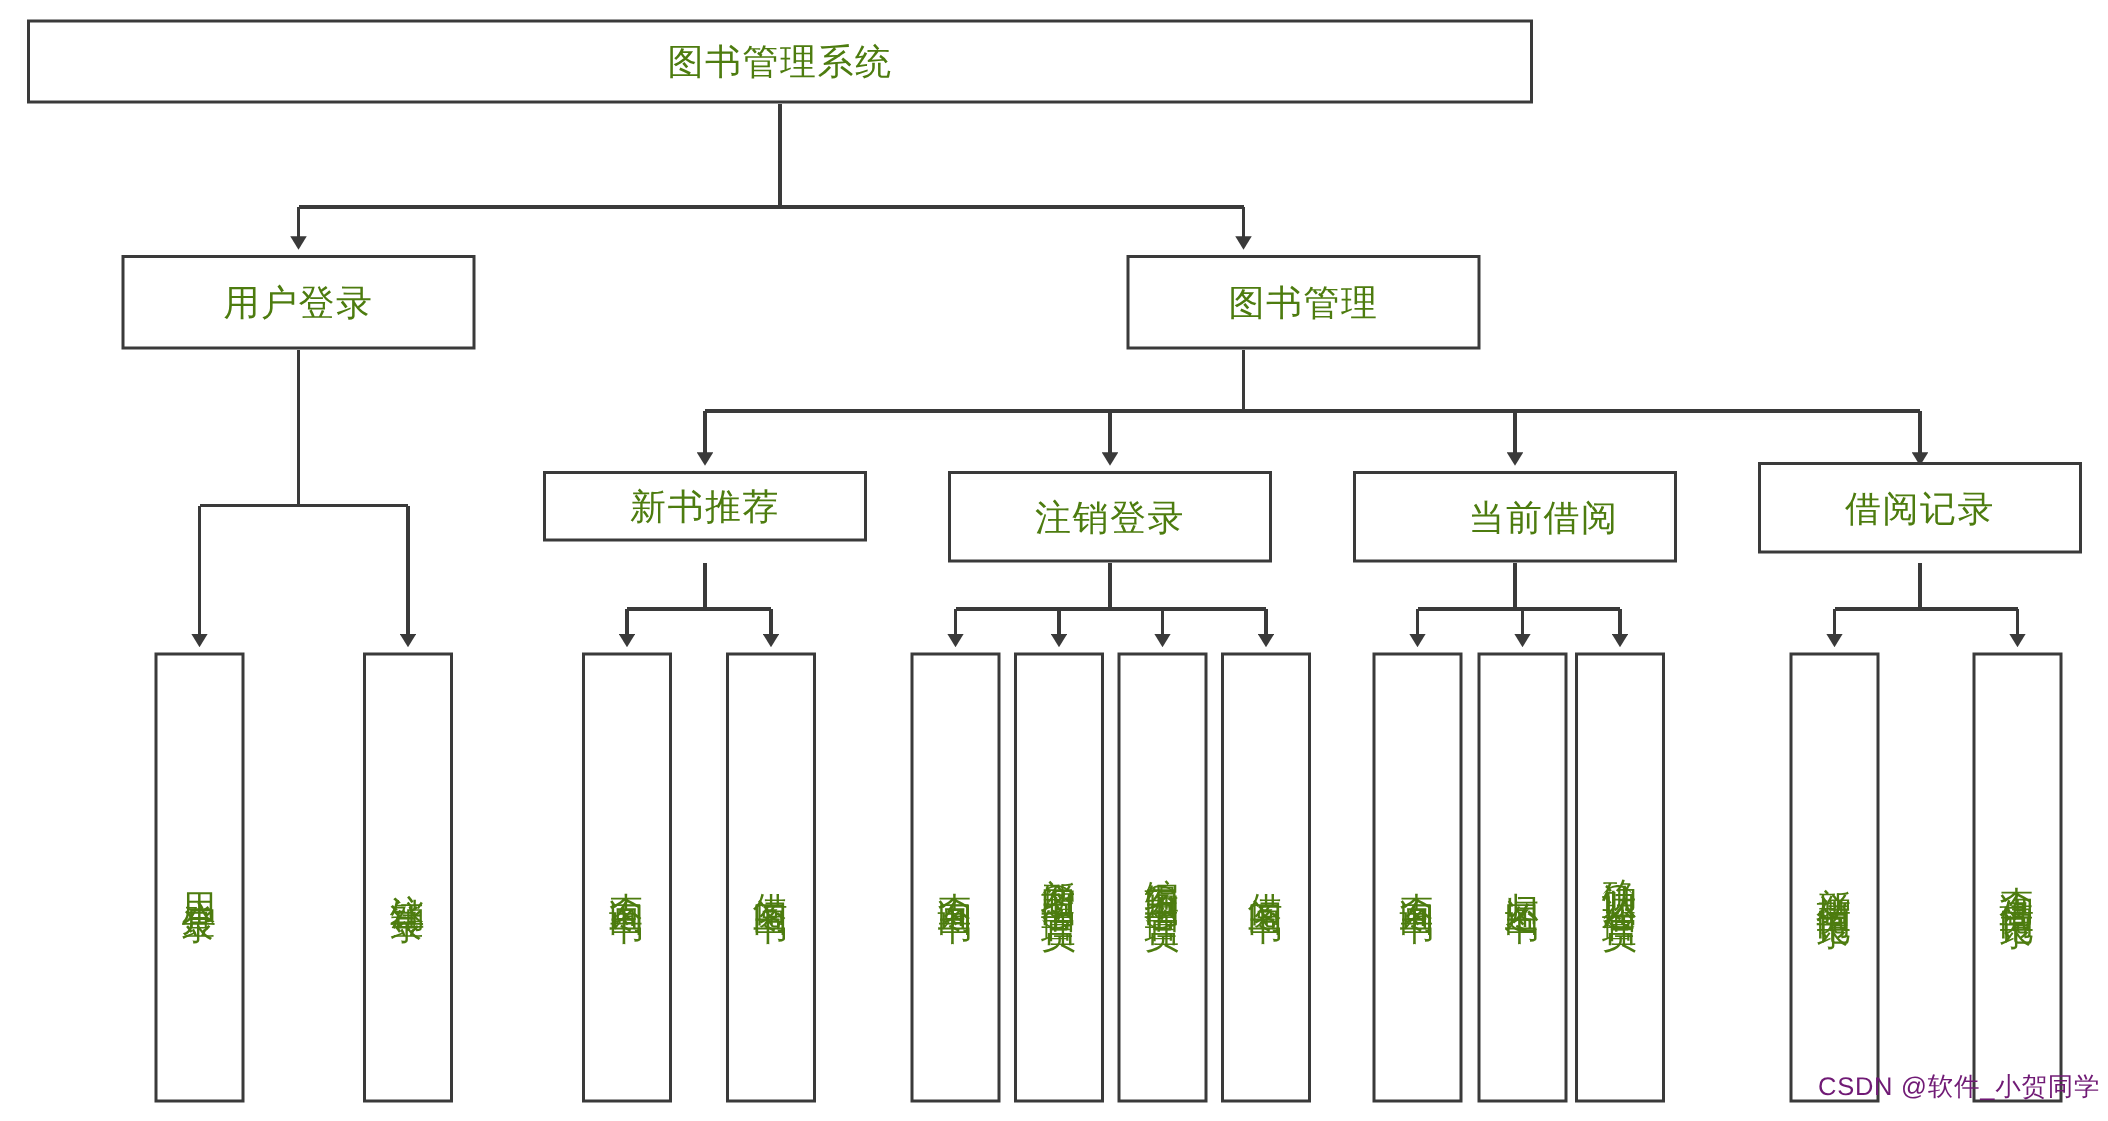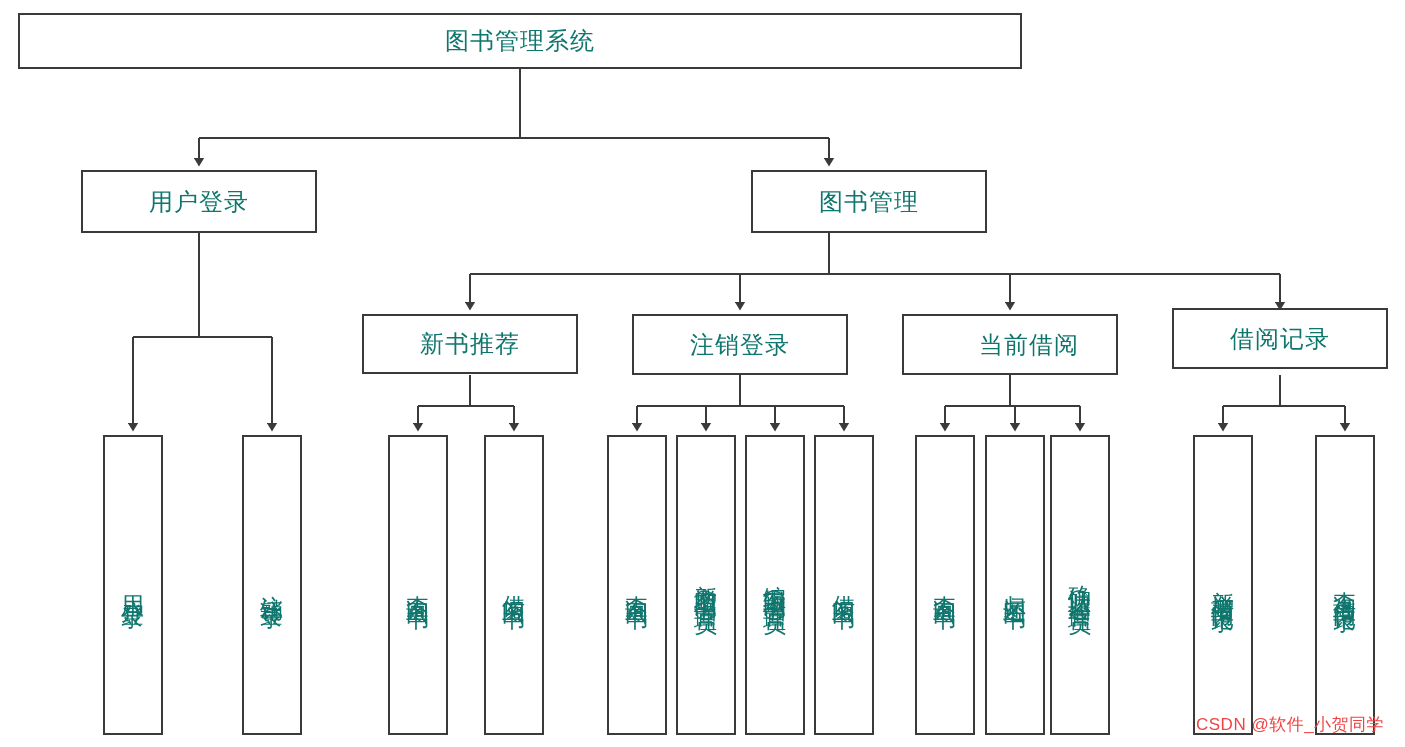--- a/index.html
+++ b/index.html
@@ -27,21 +27,21 @@
     height: 747px;
   }
   .node-box {
     position: absolute;
     box-sizing: border-box;
     background: #ffffff;
     border: 2px solid #3a3a3a;
     display: flex;
     align-items: center;
     justify-content: center;
-    color: #0f766e;
+    color: #4d7c0f;
   }
   .node-box.horizontal {
     font-size: 24px;
     letter-spacing: 1px;
   }
   .node-box.vertical {
     writing-mode: vertical-rl;
     text-orientation: upright;
     font-size: 23px;
     line-height: 1.22;
@@ -110,21 +110,21 @@
   <div id="node-layer">
       <div class="node-box horizontal" style="left: 18px; top: 13px; width: 1004px; height: 56px;">
         <span class="node-label">图书管理系统</span>
       </div>
       <div class="node-box horizontal" style="left: 81px; top: 170px; width: 236px; height: 63px;">
         <span class="node-label">用户登录</span>
       </div>
       <div class="node-box horizontal" style="left: 751px; top: 170px; width: 236px; height: 63px;">
         <span class="node-label">图书管理</span>
       </div>
-      <div class="node-box horizontal" style="left: 362px; top: 314px; width: 216px; height: 60px;">
+      <div class="node-box horizontal" style="left: 362px; top: 314px; width: 216px; height: 47px;">
         <span class="node-label">新书推荐</span>
       </div>
       <div class="node-box horizontal" style="left: 632px; top: 314px; width: 216px; height: 61px;">
         <span class="node-label">注销登录</span>
       </div>
       <div class="node-box horizontal" style="left: 902px; top: 314px; width: 216px; height: 61px; padding-left: 38px;">
         <span class="node-label">当前借阅</span>
       </div>
       <div class="node-box horizontal" style="left: 1172px; top: 308px; width: 216px; height: 61px; text-align: center;">
         <span class="node-label">借阅记录</span>
@@ -162,14 +162,14 @@
       <div class="node-box vertical" style="left: 1050px; top: 435px; width: 60px; height: 300px;">
         <span class="node-label">确认归还（管理员）</span>
       </div>
       <div class="node-box vertical" style="left: 1193px; top: 435px; width: 60px; height: 300px;">
         <span class="node-label">新增借阅记录</span>
       </div>
       <div class="node-box vertical" style="left: 1315px; top: 435px; width: 60px; height: 300px;">
         <span class="node-label">查询借阅记录</span>
       </div>
     </div>
-  <div class="watermark" style="left: 1196px; top: 713px; color: #ef4444;">CSDN @软件_小贺同学</div>
+  <div class="watermark" style="left: 1196px; top: 713px; color: #701a75; padding-left: 16px;">CSDN @软件_小贺同学</div>
 </div>
 
 </body></html>

